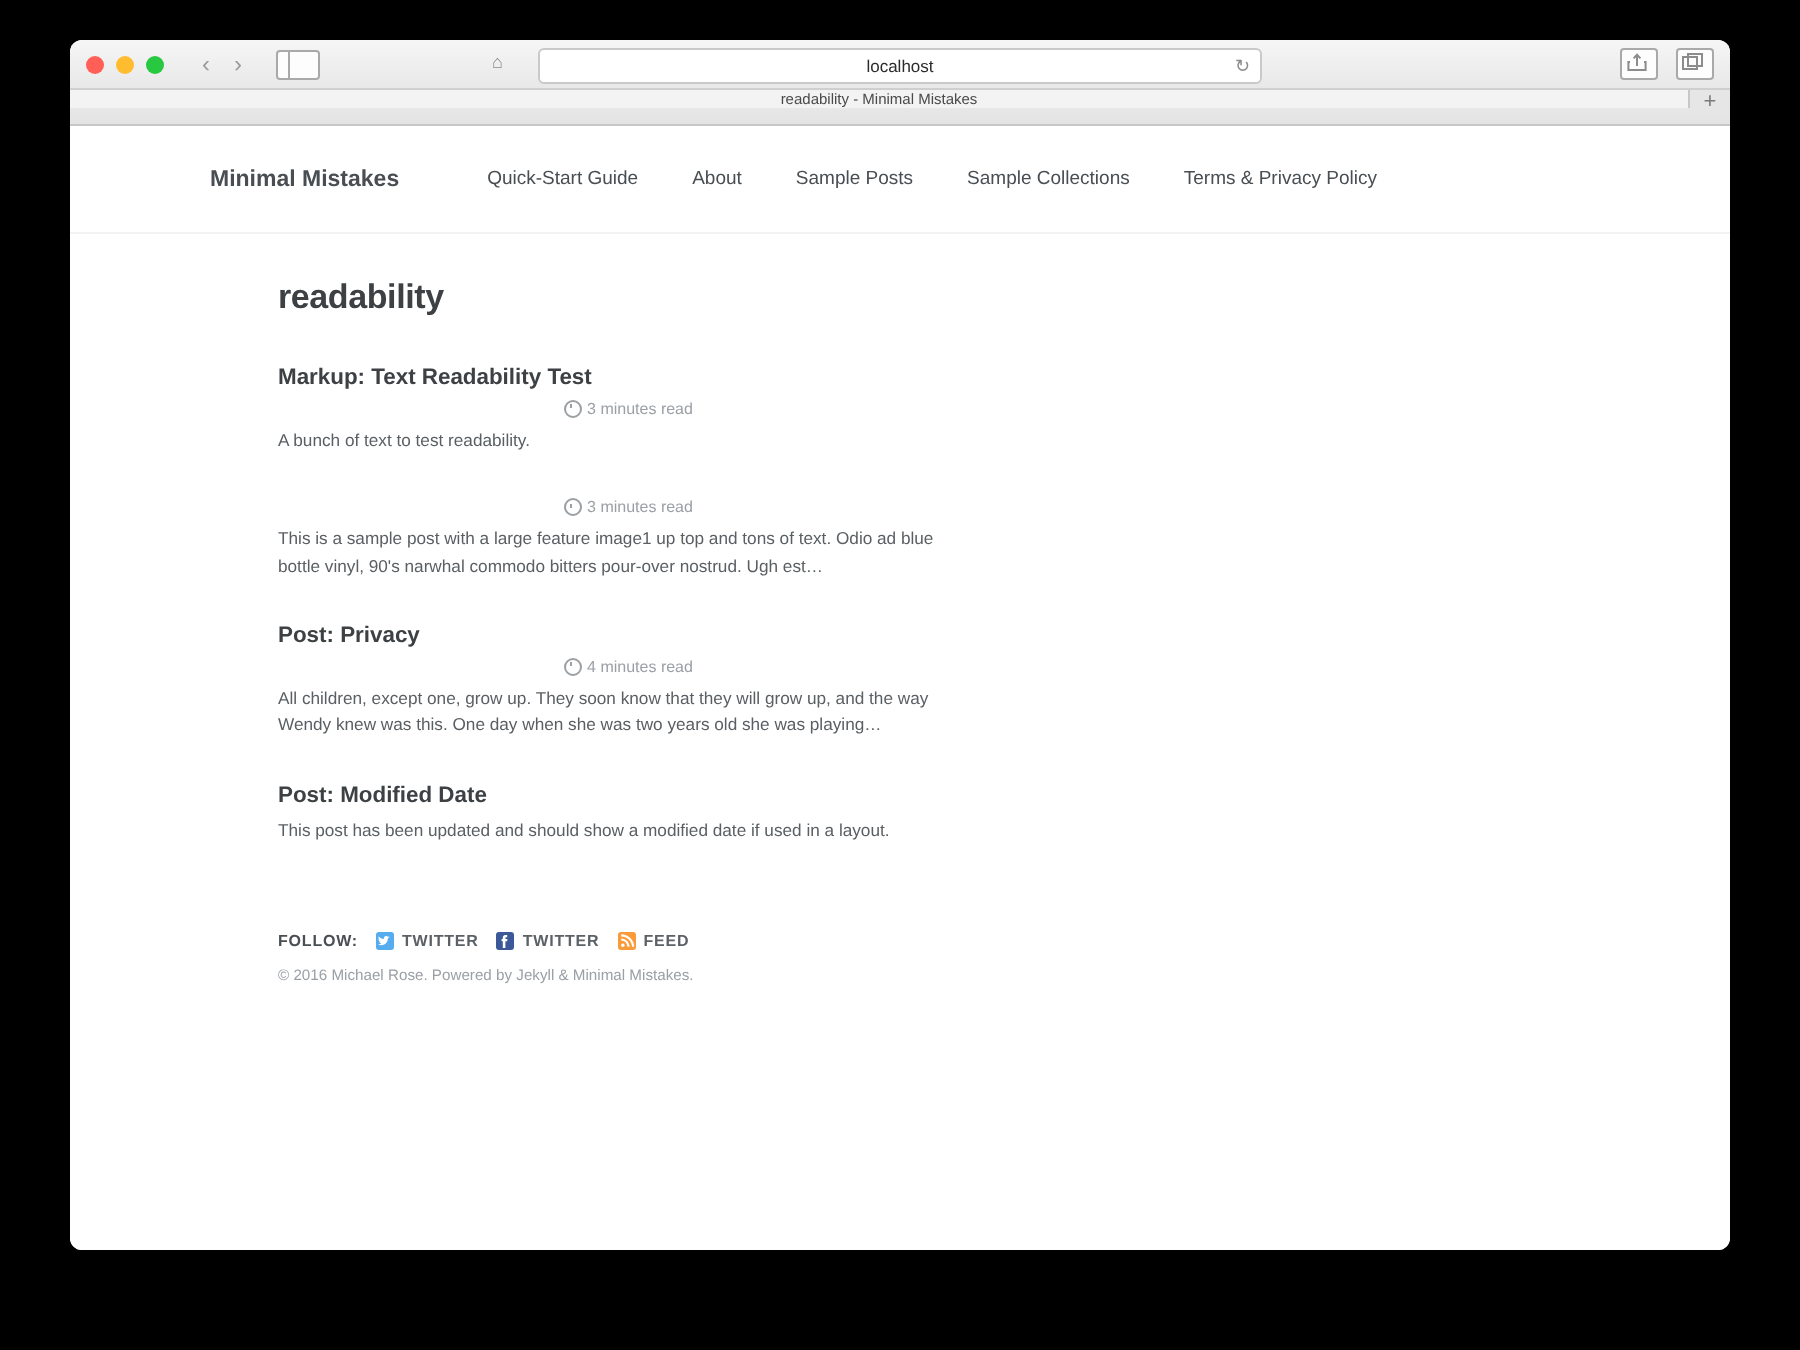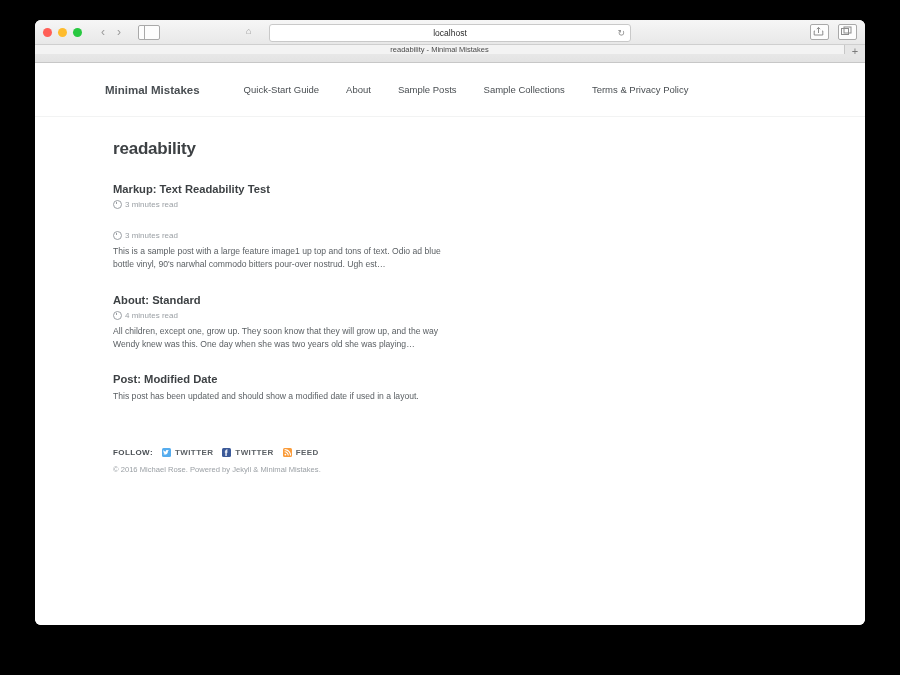--- a/index.html
+++ b/index.html
@@ -212,21 +212,21 @@
     gap: 27px;
   }
   .nav a {
     font-size: 9.5px;
     color: #494e52;
     text-decoration: none;
     white-space: nowrap;
   }
 
   .content {
-    padding-left: 78px;
+    padding-left: 104px;
     padding-right: 40px;
     padding-top: 22px;
   }
 
   h1.archive-title {
     font-size: 17px;
     color: #3d4144;
     font-weight: 700;
     margin: 0 0 24px 0;
     letter-spacing: -0.2px;
@@ -242,20 +242,21 @@
     font-weight: 700;
     margin: 0 0 5px 0;
   }
   .entry .meta {
     font-size: 8px;
     color: #9ba0a5;
     margin: 0 0 5px 0;
     display: flex;
     align-items: center;
     gap: 3px;
+    justify-content: center;
   }
   .clock {
     width: 7px;
     height: 7px;
     border: 1px solid #9ba0a5;
     border-radius: 50%;
     position: relative;
     display: inline-block;
     flex: none;
   }
@@ -381,32 +382,33 @@
 
       <div class="content">
         <h1 class="archive-title">readability</h1>
 
         <div class="entry">
           <h2>Markup: Text Readability Test</h2>
           <div class="meta">
             <span class="clock"></span>
             <span>3 minutes read</span>
           </div>
+          <p class="excerpt">A bunch of text to test readability.</p>
         </div>
 
         <div class="entry">
           <div class="meta">
             <span class="clock"></span>
             <span>3 minutes read</span>
           </div>
           <p class="excerpt">This is a sample post with a large feature image1 up top and tons of text. Odio ad blue bottle vinyl, 90's narwhal commodo bitters pour-over nostrud. Ugh est…</p>
         </div>
 
         <div class="entry">
-          <h2>About: Standard</h2>
+          <h2>Post: Privacy</h2>
           <div class="meta">
             <span class="clock"></span>
             <span>4 minutes read</span>
           </div>
           <p class="excerpt">All children, except one, grow up. They soon know that they will grow up, and the way Wendy knew was this. One day when she was two years old she was playing…</p>
         </div>
 
         <div class="entry">
           <h2>Post: Modified Date</h2>
           <p class="excerpt">This post has been updated and should show a modified date if used in a layout.</p>

